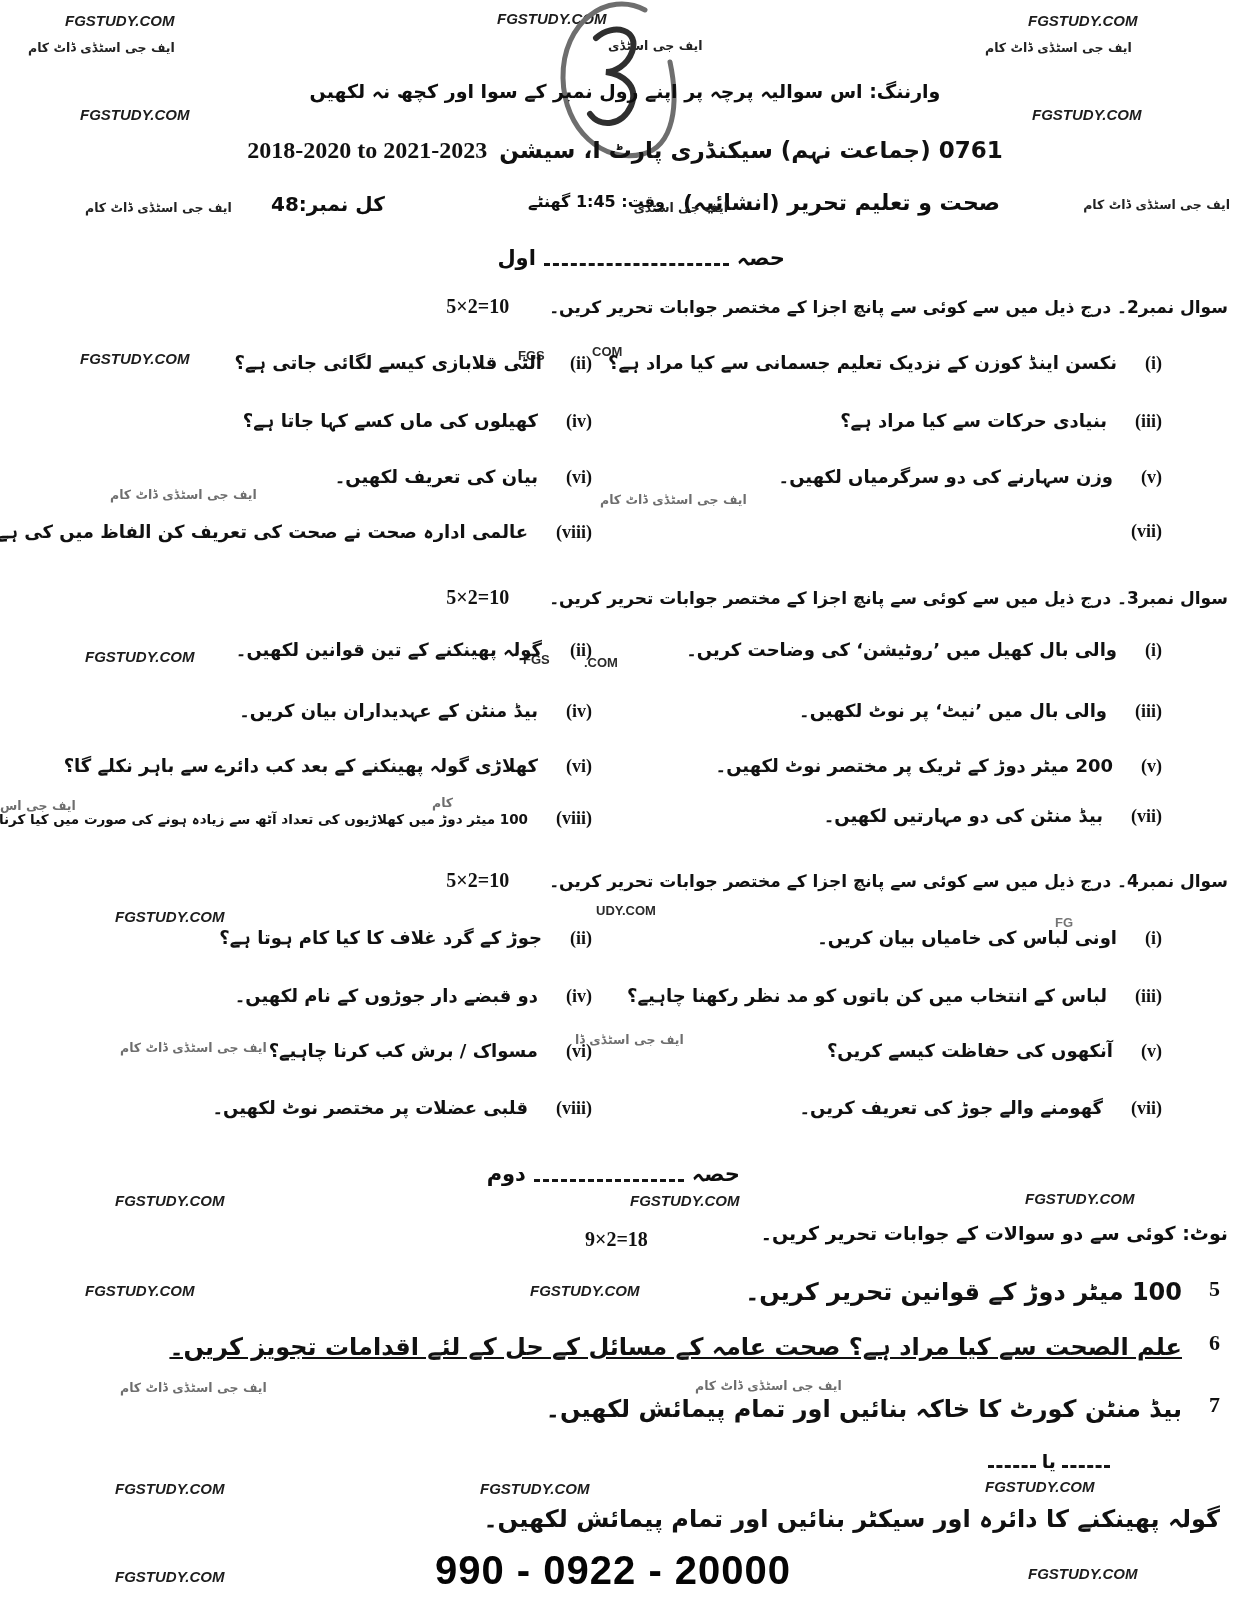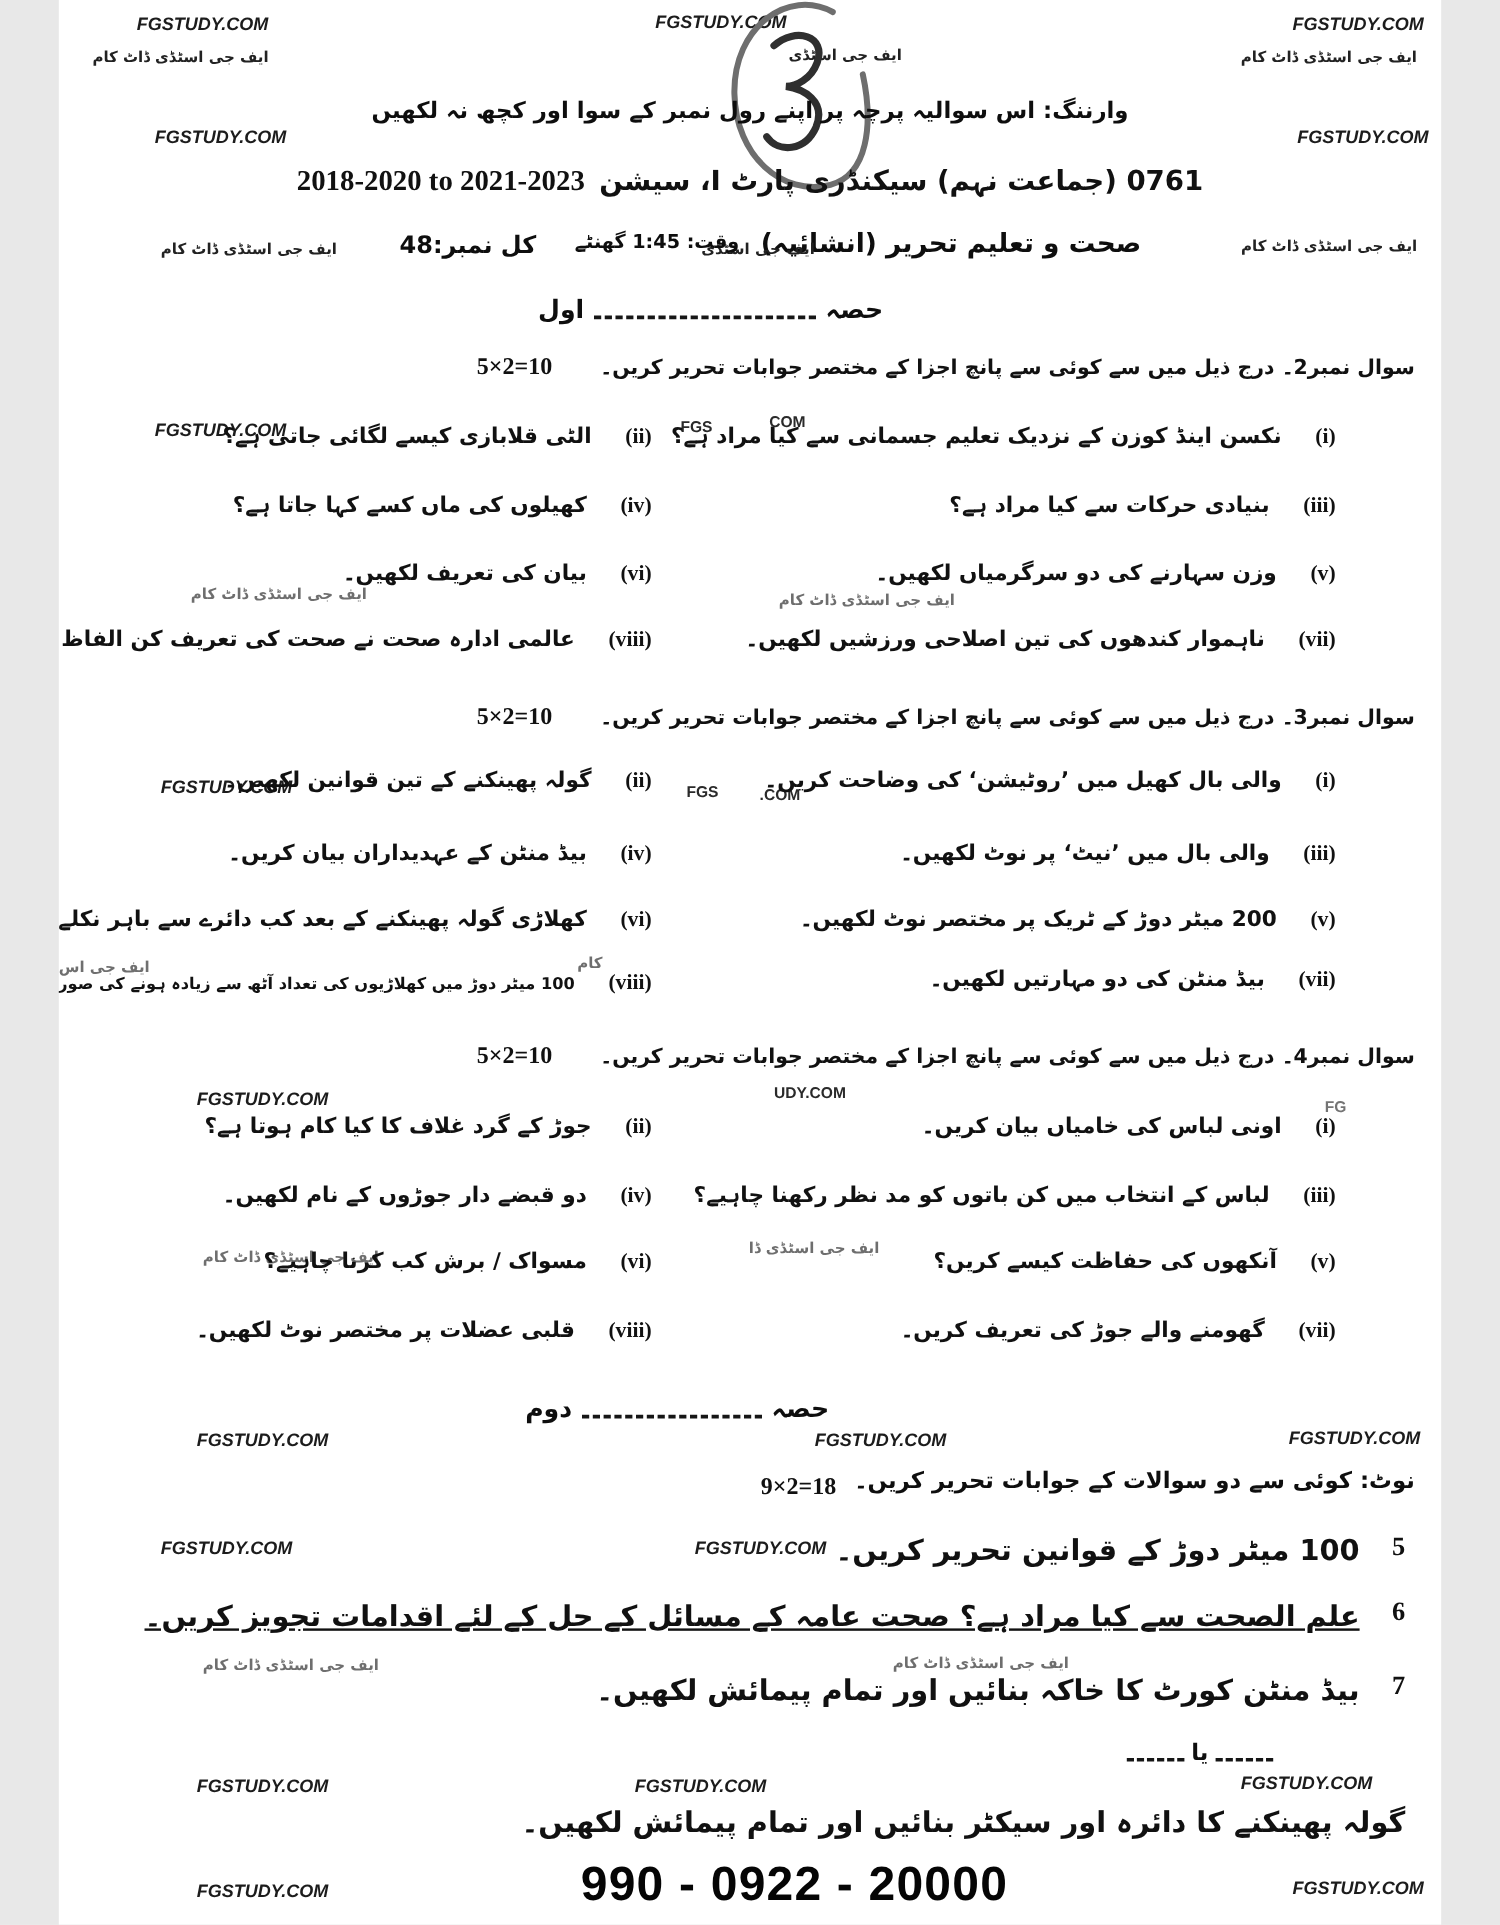--- a/index.html
+++ b/index.html
@@ -1,16 +1,16 @@
 <!DOCTYPE html>
 <html><head>
 <meta charset="utf-8">
 <style>
   html,body{margin:0;padding:0;background:#e8e8e8;}
-  .page{position:relative;width:1152px;height:1604px;background:#ffffff;margin:0 auto;
+  .page{position:relative;width:1250px;height:1604px;background:#ffffff;margin:0 auto;
         font-family:"DejaVu Sans",sans-serif;color:#111;overflow:hidden;}
   .abs{position:absolute;}
   
   .wm{font-family:"Liberation Sans",sans-serif;font-style:italic;font-weight:bold;
       font-size:15px;color:#1c1c1c;white-space:nowrap;}
   .wmu{font-size:12.5px;font-weight:bold;direction:rtl;white-space:nowrap;color:#222;}
   .frag{font-family:"Liberation Sans",sans-serif;font-weight:bold;font-size:13px;color:#2a2a2a;white-space:nowrap;}
   .faint{opacity:.65;}
   
   .ur{direction:rtl;white-space:nowrap;font-weight:bold;color:#0e0e0e;}
@@ -68,21 +68,21 @@
 
   <div class="abs titlebox" style="left:50%;transform:translateX(-50%);top:137px;">
     <span class="title-ur">0761 (جماعت نہم) سیکنڈری پارٹ I، سیشن</span>
     <span class="title-sess">2018-2020 to 2021-2023</span>
   </div>
 
   <div class="abs wmu" style="right:20px;top:197px;">ایف جی اسٹڈی ڈاٹ کام</div>
   <div class="abs ur subject" style="right:250px;top:190px;">صحت و تعلیم تحریر (انشائیہ)</div>
   <div class="abs wmu" style="right:522px;top:200px;">ایف جی اسٹڈی</div>
   <div class="abs ur time" style="right:585px;top:192px;">وقت: 1:45 گھنٹے</div>
-  <div class="abs ur total" style="left:284px;top:192px;">کل نمبر:48</div>
+  <div class="abs ur total" style="left:271px;top:192px;">کل نمبر:48</div>
   <div class="abs wmu" style="left:85px;top:200px;">ایف جی اسٹڈی ڈاٹ کام</div>
 
   <div class="abs divider" style="right:465px;top:246px;">
     <span class="ur">حصہ</span>
     <span class="dash" style="width:185px;"></span>
     <span class="ur">اول</span>
   </div>
 
   <div class="abs qhead" style="right:22px;top:295px;">
     <span class="ht">سوال نمبر2۔ درج ذیل میں سے کوئی سے پانچ اجزا کے مختصر جوابات تحریر کریں۔</span>
@@ -114,21 +114,20 @@
     <span class="qtxt">وزن سہارنے کی دو سرگرمیاں لکھیں۔</span>
   </div>
   <div class="abs qitem lcol" style="top:466px;">
     <span class="rn">(vi)</span>
     <span class="qtxt">بیان کی تعریف لکھیں۔</span>
   </div>
   <div class="abs wmu faint" style="left:110px;top:487px;">ایف جی اسٹڈی ڈاٹ کام</div>
   <div class="abs wmu faint" style="left:600px;top:492px;">ایف جی اسٹڈی ڈاٹ کام</div>
   <div class="abs qitem rcol" style="top:521px;">
     <span class="rn">(vii)</span>
-    <span class="qtxt">ناہموار کندھوں کی تین اصلاحی ورزشیں لکھیں۔</span>
   </div>
   <div class="abs qitem lcol" style="top:521px;">
     <span class="rn">(viii)</span>
     <span class="qtxt">عالمی ادارہ صحت نے صحت کی تعریف کن الفاظ میں کی ہے؟</span>
   </div>
 
   <div class="abs qhead" style="right:22px;top:586px;">
     <span class="ht">سوال نمبر3۔ درج ذیل میں سے کوئی سے پانچ اجزا کے مختصر جوابات تحریر کریں۔</span>
     <span class="marks">5×2=10</span>
   </div>

